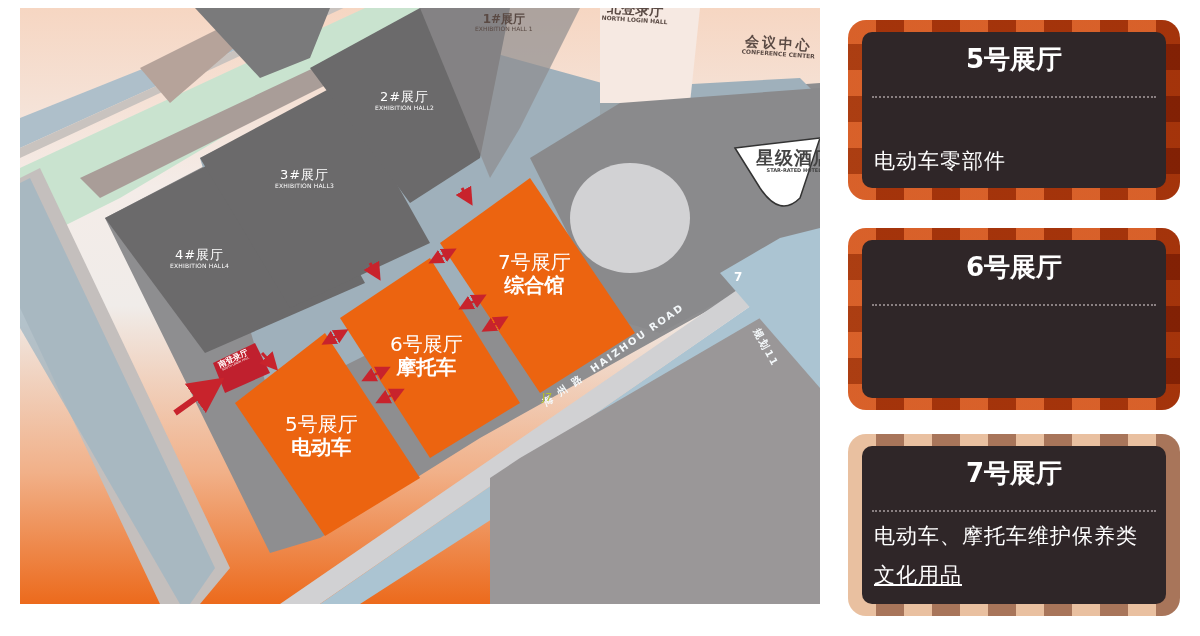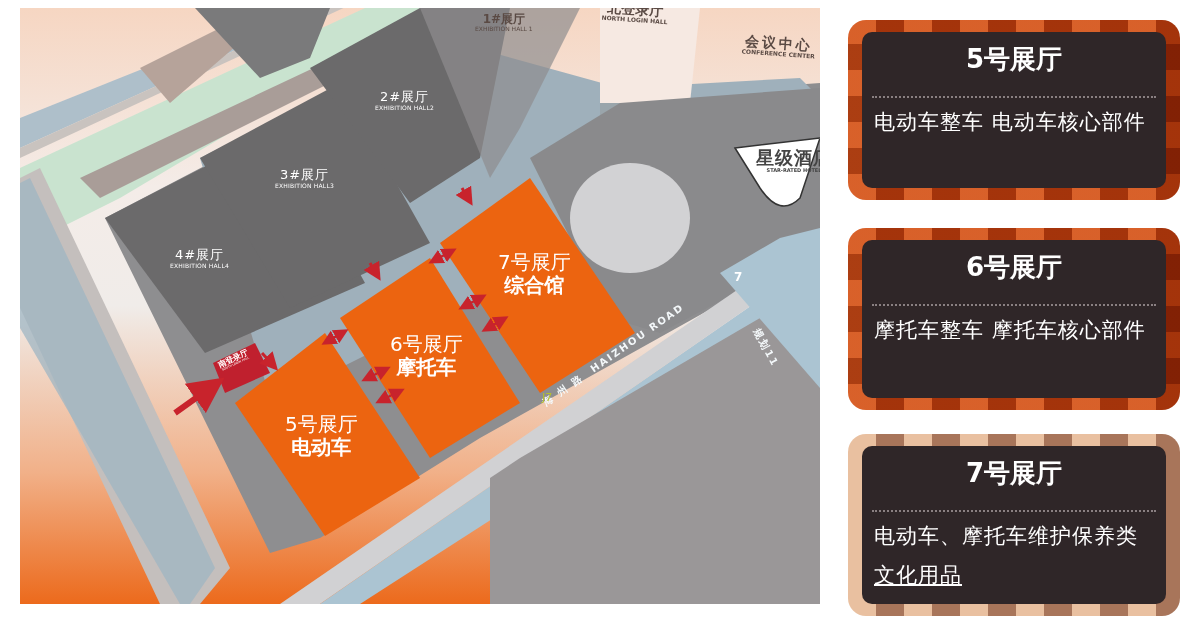--- a/index.html
+++ b/index.html
@@ -150,29 +150,28 @@
   </div>
   <div class="road-lbl" style="left:742px;top:318px;transform:rotate(62deg);transform-origin:left top;">规划11</div>
   <div style="position:absolute;left:522px;top:383px;font-size:11px;color:#b7c12a;font-weight:normal;">J7</div>
   <div style="position:absolute;left:714px;top:262px;font-size:12px;color:#fff;font-weight:bold;">7</div>
 </div>
 
 <div class="card" style="top:20px;height:180px;">
   <div class="card-inner">
     <div class="card-title">5号展厅</div>
     <div class="card-sep"></div>
-    <div class="card-line" style="top:76px;">电动车整车  电动车核心部件</div>
+    <div class="card-line" style="top:115px;">电动车零部件</div>
   </div>
 </div>
 
 <div class="card" style="top:228px;height:182px;">
   <div class="card-inner">
     <div class="card-title">6号展厅</div>
     <div class="card-sep"></div>
-    <div class="card-line" style="top:76px;">摩托车整车  摩托车核心部件</div>
   </div>
 </div>
 
 <div class="card c7" style="top:434px;height:182px;">
   <div class="card-inner">
     <div class="card-title">7号展厅</div>
     <div class="card-sep"></div>
     <div class="card-line" style="top:76px;">电动车、摩托车维护保养类</div>
     <div class="card-line" style="top:115px;text-decoration:underline;">文化用品</div>
   </div>

